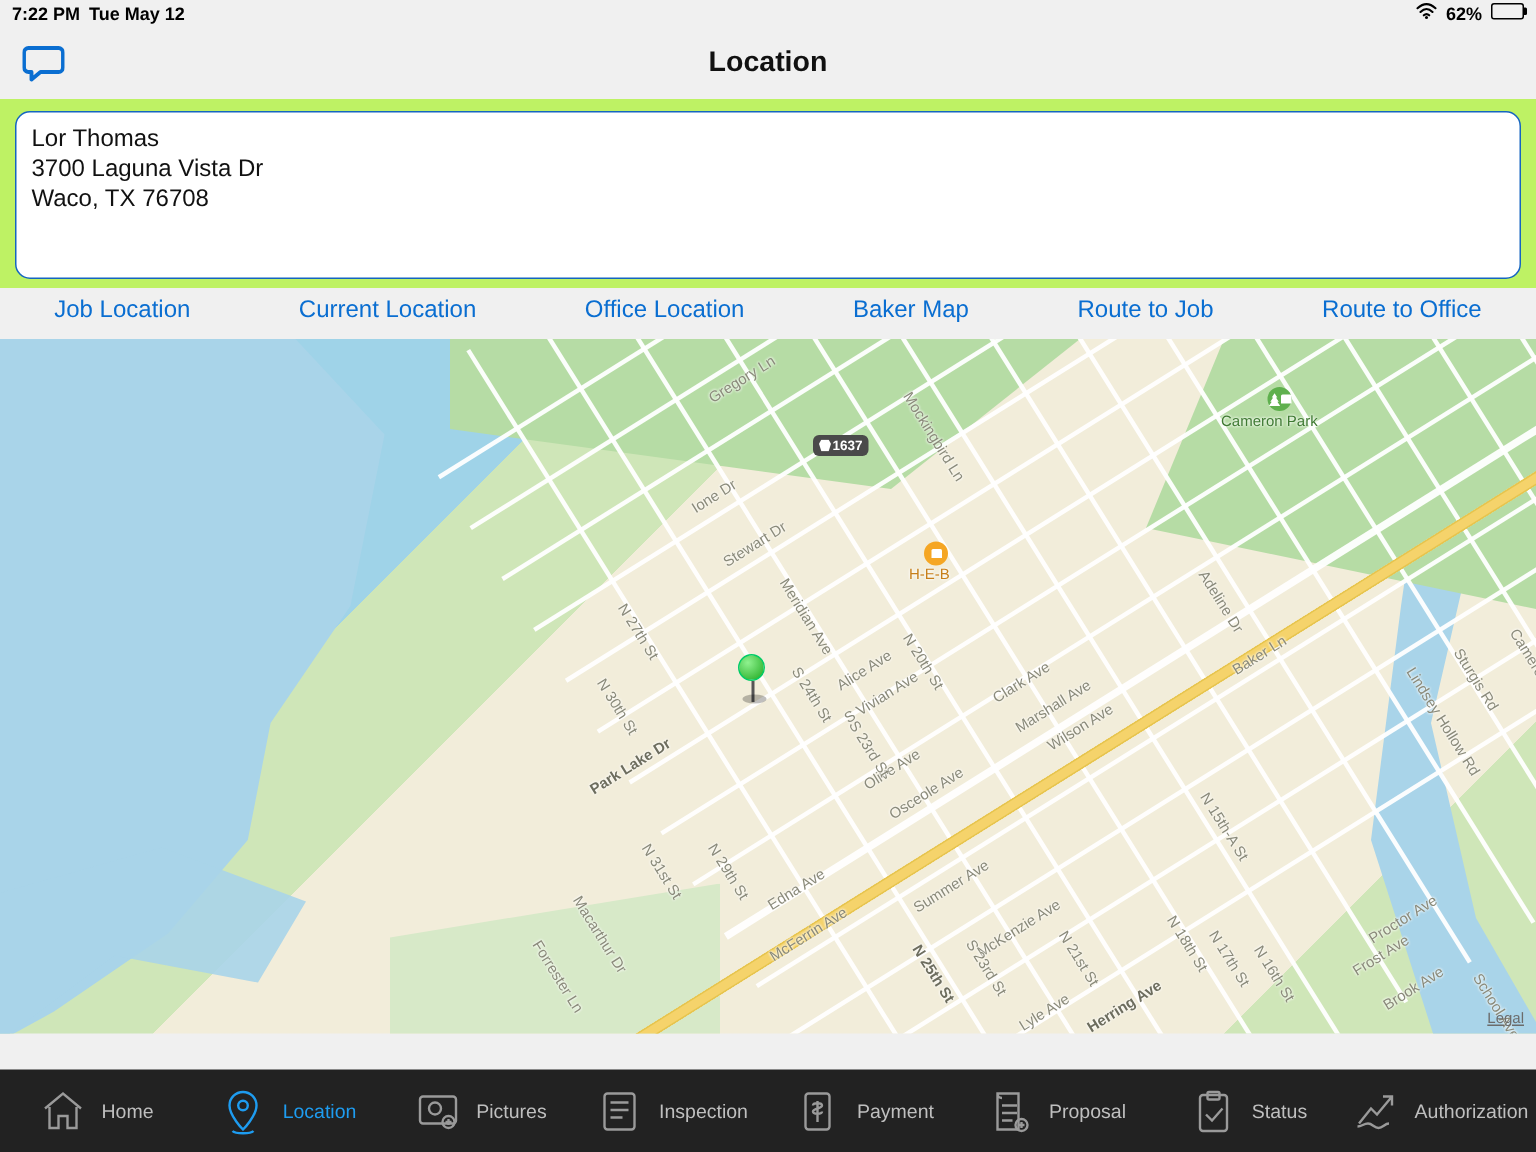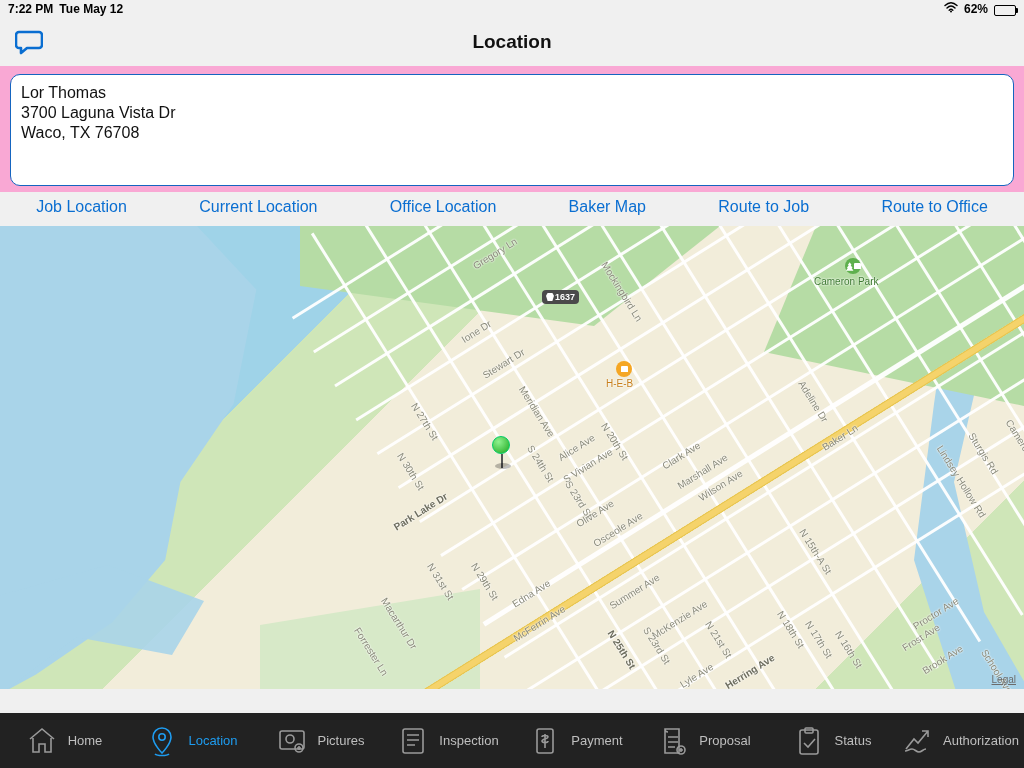--- a/index.html
+++ b/index.html
@@ -1,28 +1,28 @@
 <!DOCTYPE html>
 <html><head>
 <meta charset="utf-8">
 <style>
   * { box-sizing: border-box; margin: 0; padding: 0; }
   html, body { width: 1024px; height: 768px; overflow: hidden; font-family: -apple-system, "Helvetica Neue", Arial, sans-serif; background:#f0f0f0;}
   
   .status-bar { height: 18px; padding: 0 8px; display:flex; justify-content:space-between; align-items:center; font-size:12px; font-weight:600; color:#000; background:#f0f0f0;}
-  .status-left, .status-right { display:flex; align-items:flex-end; gap:6px; }
+  .status-left, .status-right { display:flex; align-items:flex-start; gap:6px; }
   .battery { width:22px; height:11px; border:1px solid #000; border-radius:2px; position:relative;}
   .battery::after{content:"";position:absolute;right:-3px;top:2px;width:2px;height:5px;background:#000;border-radius:0 1px 1px 0;}
   .battery-fill{height:100%;background:#34c759;border-radius:1px;}
   
   .nav-header{height:48px;display:flex;align-items:center;justify-content:center;position:relative;background:#f0f0f0;}
   .nav-title{font-size:19px;font-weight:600;color:#111;}
   .chat-btn{position:absolute;left:14px;top:50%;transform:translateY(-50%);width:30px;height:28px;display:flex;align-items:center;justify-content:center;cursor:pointer;}
   
-  .cards-row{display:flex;gap:10px;padding:8px 10px 6px 10px;background:#f9a8d4;align-items:flex-end;}
+  .cards-row{display:flex;gap:10px;padding:8px 10px 6px 10px;background:#bef264;align-items:flex-end;}
   .card{flex:1;border:1px solid #1565c0;border-radius:10px;background:#fff;padding:8px 10px;min-height:112px;font-size:16px;line-height:20px;color:#111;}
   
   .actions-row{display:flex;justify-content:space-around;padding:6px 0 10px 0;background:#f0f0f0;}
   .action-link{color:#0a6ed1;font-size:16px;cursor:pointer;}
   
   .map{position:relative;width:100%;height:463px;background:linear-gradient(135deg,#9fd3e8 0 28%, #cfe6b8 28% 38%, #f2edda 38% 86%, #cfe6b8 86% 100%);overflow:hidden;}
   .park{position:absolute;background:#b6dca5;}
   .park1{left:300px;top:0;width:420px;height:100px;clip-path:polygon(0 0,100% 0,70% 100%,0 60%);}
   .park2{right:0;top:0;width:260px;height:180px;clip-path:polygon(20% 0,100% 0,100% 100%,0 70%);}
   .park3{left:260px;bottom:-20px;width:220px;height:120px;background:#d7e9c8;clip-path:polygon(0 30%,100% 0,100% 100%,0 100%);}

